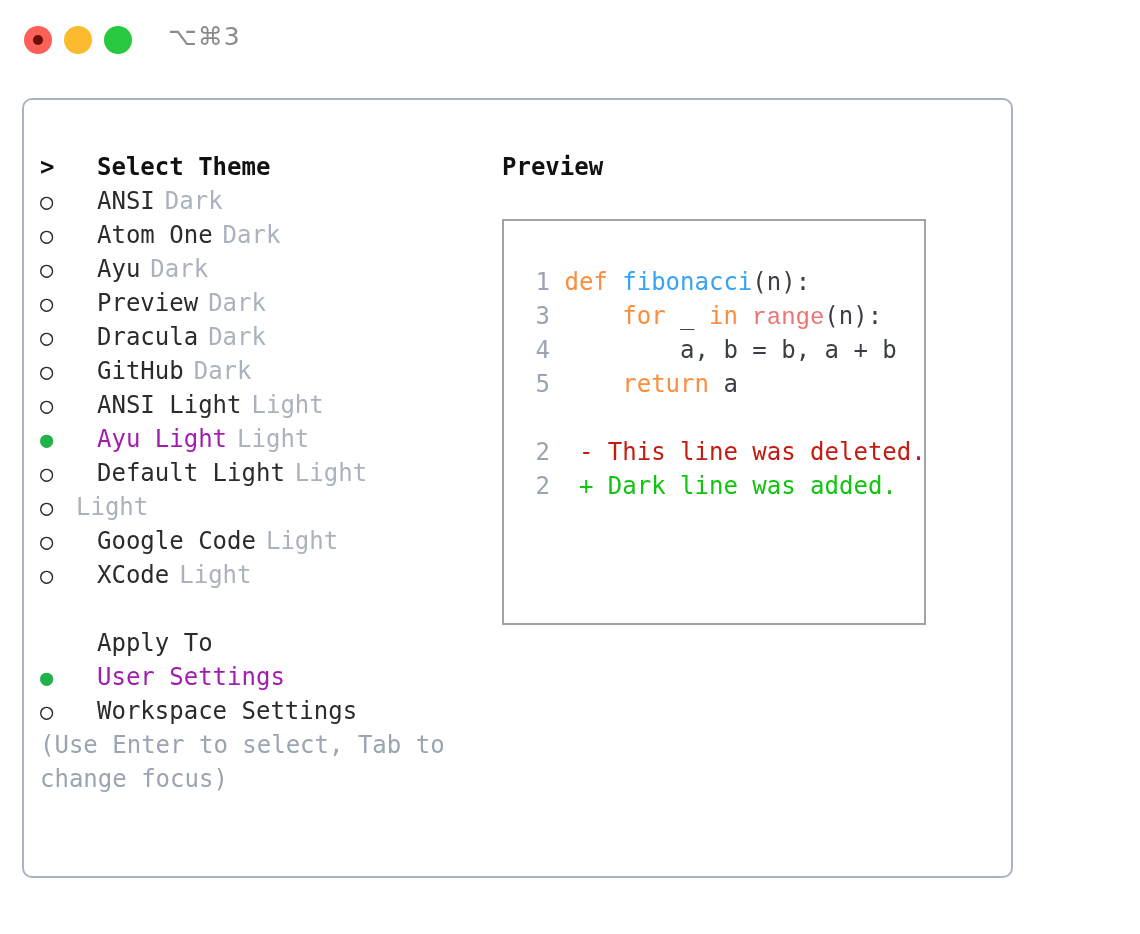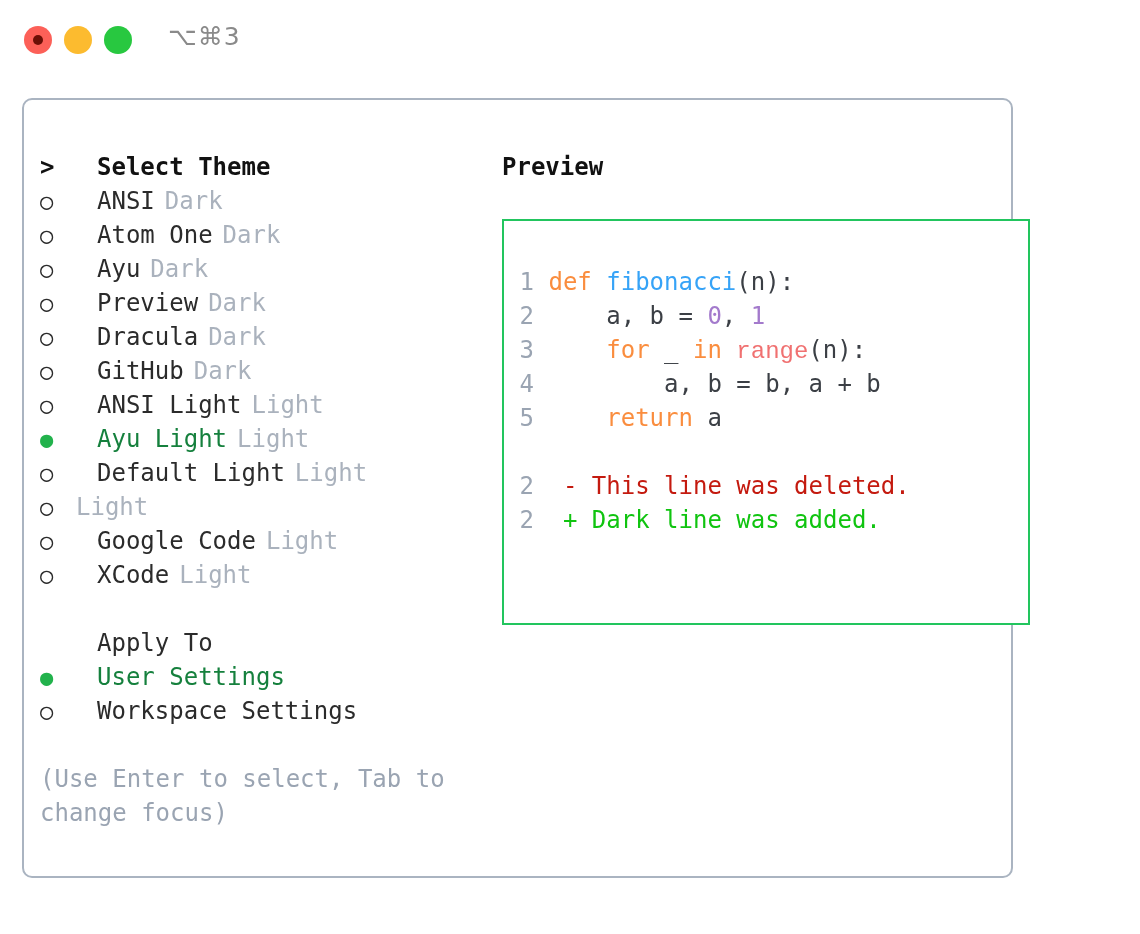--- a/index.html
+++ b/index.html
@@ -96,30 +96,29 @@
     color: #2b2b2b;
   }
   .marker.sel  { color: #22b24c; }
   .row.header .marker {
     color: #111111;
     font-weight: bold;
     font-size: 24px;
   }
   .row.header .label { font-weight: bold; color: #111111; }
   .label { color: #2b2b2b; margin-left: 31px; }
-  .row.selected .label { color: #15803d; }
+  .row.selected .label { color: #a21caf; }
   .tag {
     color: #aab2bd;
     padding-left: 10px;
   }
 
   #apply-block { margin-top: 34px; }
 
   #hint {
-    margin-top: 34px;
     width: 410px;
     font-size: 24px;
     line-height: 34px;
     color: #9aa4b2;
     white-space: pre-wrap;
   }
 
   
   #right-col {
     position: absolute;
@@ -128,26 +127,26 @@
     width: 500px;
   }
   #preview-title {
     font-size: 24px;
     font-weight: bold;
     color: #111111;
     line-height: 34px;
     margin-bottom: 35px;
   }
   #preview-box {
-    width: 528px;
+    width: 424px;
     height: 406px;
     box-sizing: border-box;
-    border: 2px solid #22c55e;
-    background: #ffffff;
-    padding: 44px 0 0 8px;
+    border: 2px solid #a3a3a3;
+    background: #ffffff;
+    padding: 44px 0 0 24px;
   }
   .code-line {
     font-size: 24px;
     line-height: 34px;
     white-space: pre;
     height: 34px;
   }
   .ln {
     color: #9aa4b2;
     display: inline-block;
@@ -213,21 +212,20 @@
       </div>
 
       <div id="hint">(Use Enter to select, Tab to change focus)</div>
     </div>
 
     <div id="right-col">
       <div id="preview-title">Preview</div>
       <div id="preview-box">
         <div id="code-block">
             <div class="code-line"><span class="ln">1</span><span class="pl"> </span><span class="kw">def </span><span class="fn">fibonacci</span><span class="pl">(n):</span></div>
-            <div class="code-line"><span class="ln">2</span><span class="pl"> </span><span class="pl">    a, b = </span><span class="num">0</span><span class="pl">, </span><span class="num">1</span></div>
             <div class="code-line"><span class="ln">3</span><span class="pl"> </span><span class="pl">    </span><span class="kw">for</span><span class="pl"> _ </span><span class="kw">in</span><span class="pl"> </span><span class="bi">range</span><span class="pl">(n):</span></div>
             <div class="code-line"><span class="ln">4</span><span class="pl"> </span><span class="pl">        a, b = b, a + b</span></div>
             <div class="code-line"><span class="ln">5</span><span class="pl"> </span><span class="pl">    </span><span class="kw">return</span><span class="pl"> a</span></div>
           </div>
         <div class="gap"></div>
         <div id="diff-block">
             <div class="code-line"><span class="ln">2</span><span>  </span><span class="del">-</span><span class="del"> This line was deleted.</span></div>
             <div class="code-line"><span class="ln">2</span><span>  </span><span class="add">+</span><span class="add"> Dark line was added.</span></div>
           </div>
       </div>

